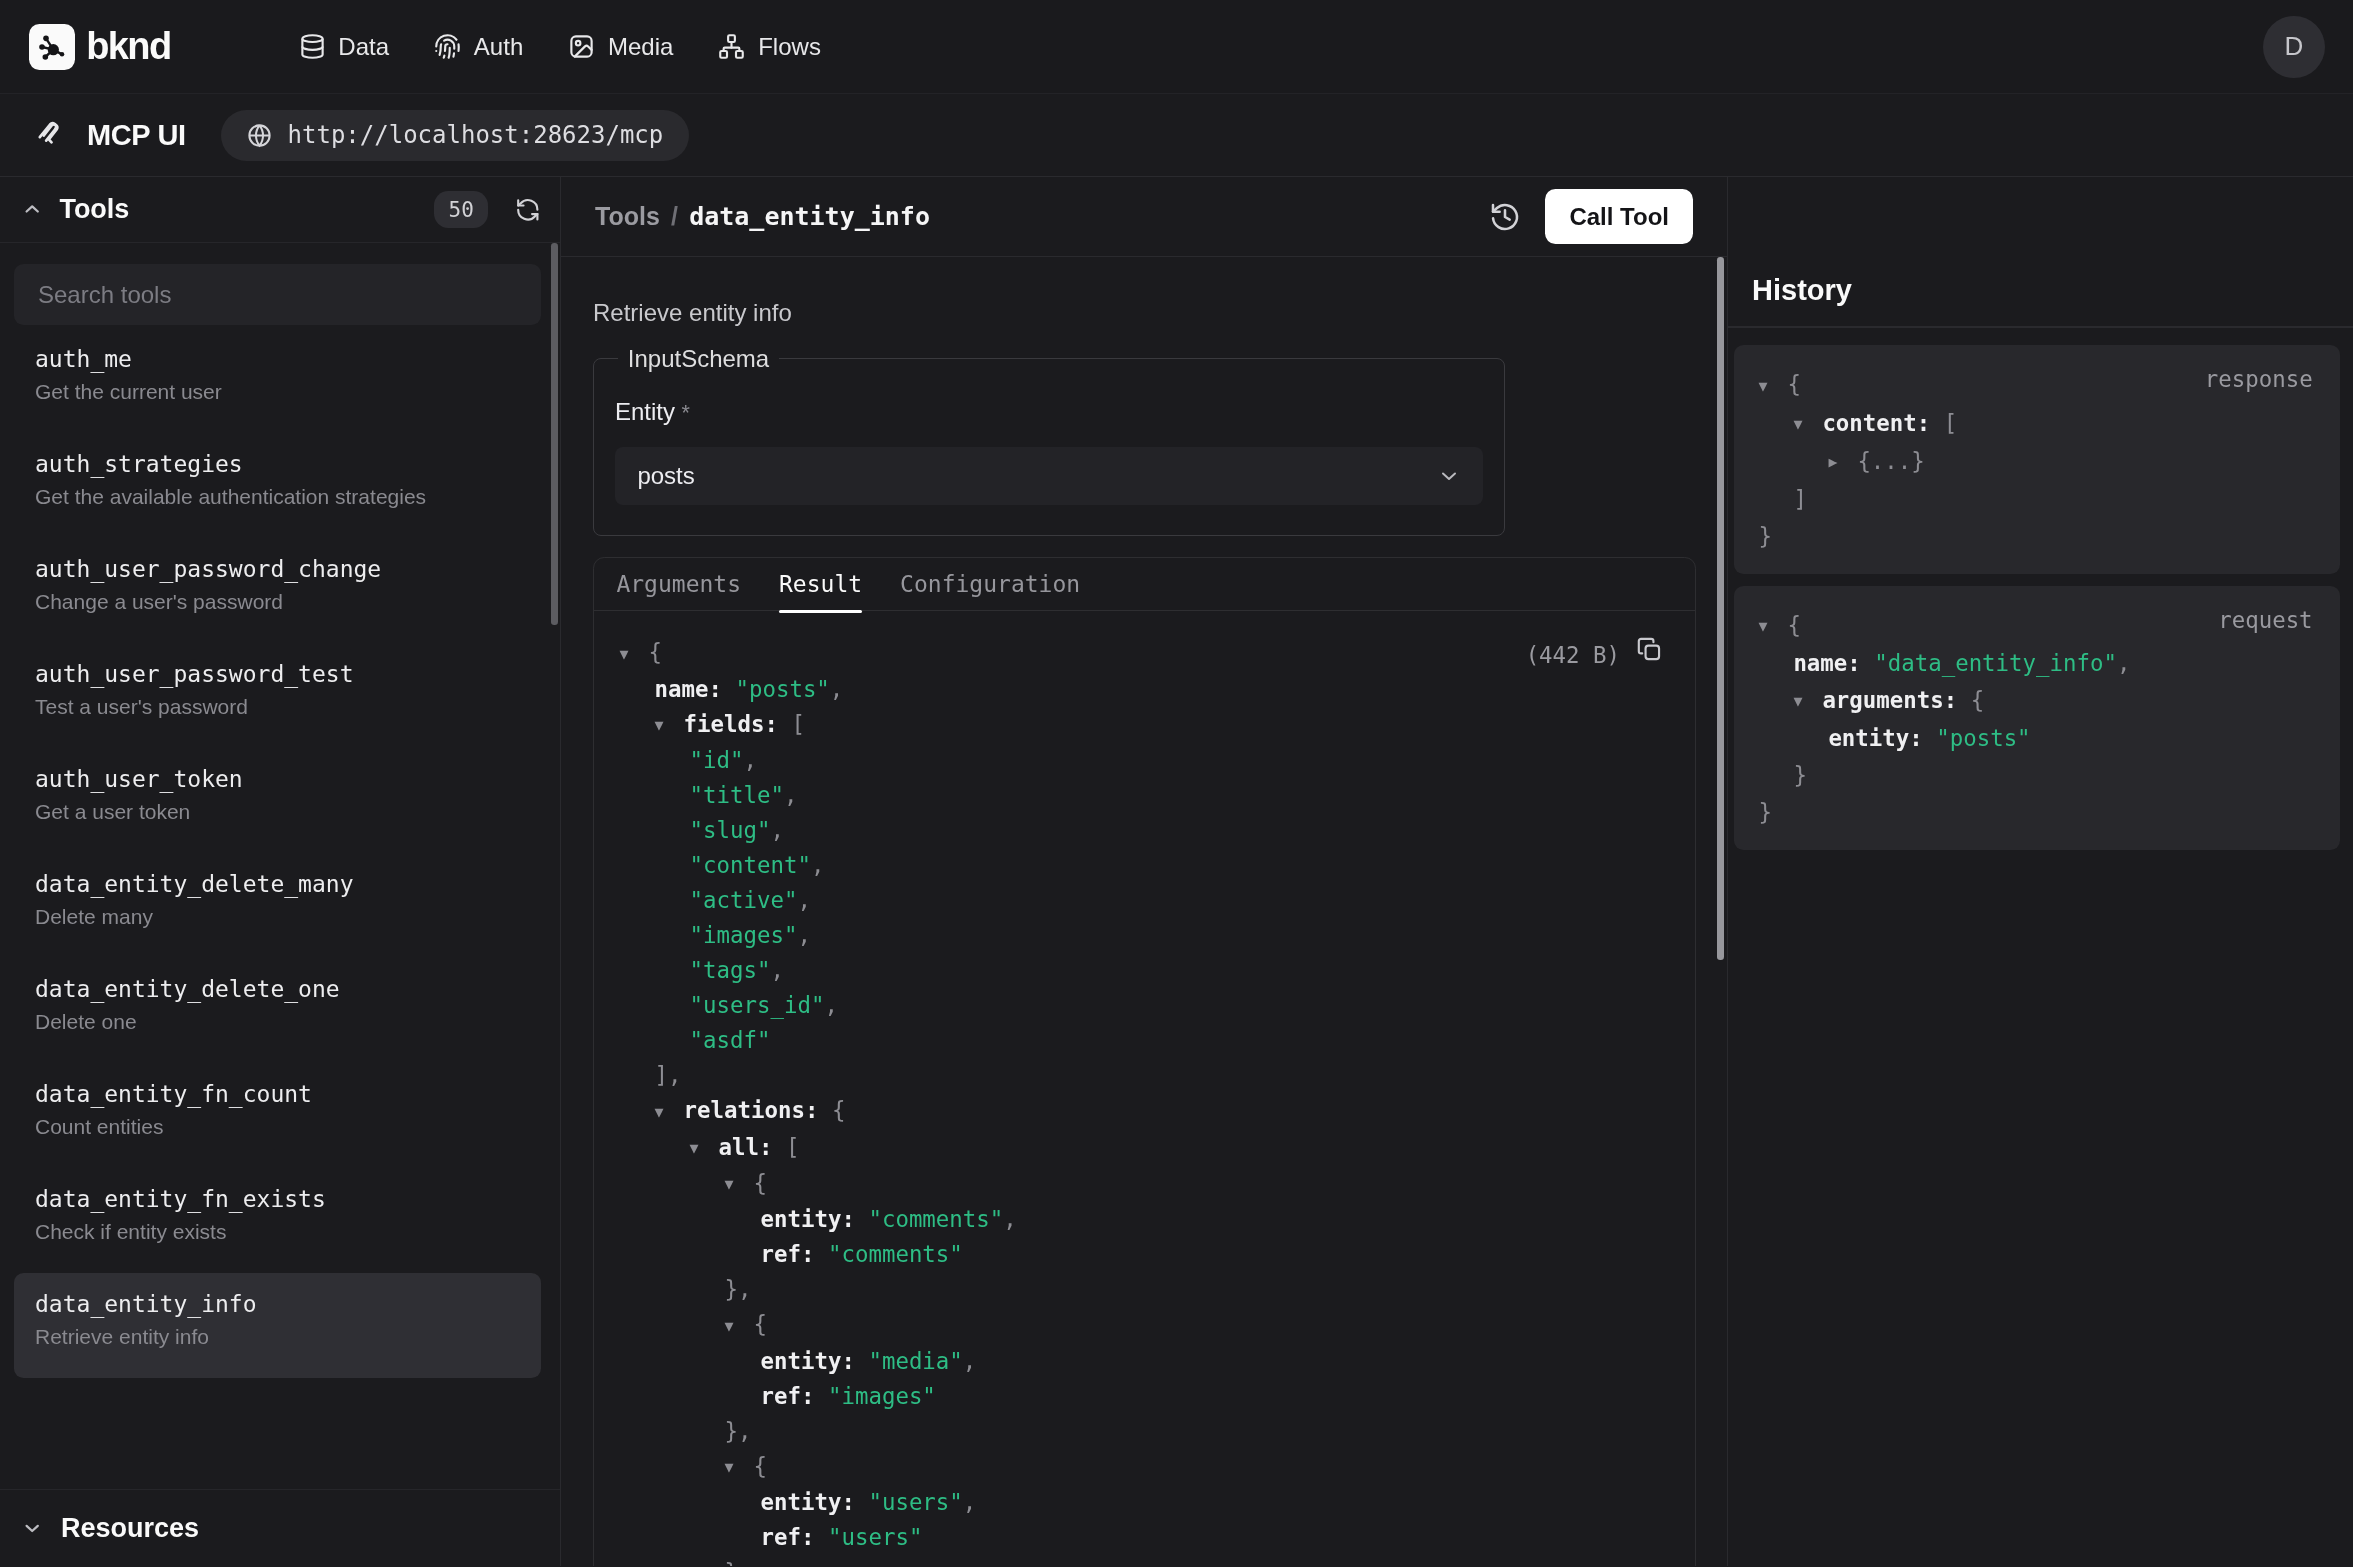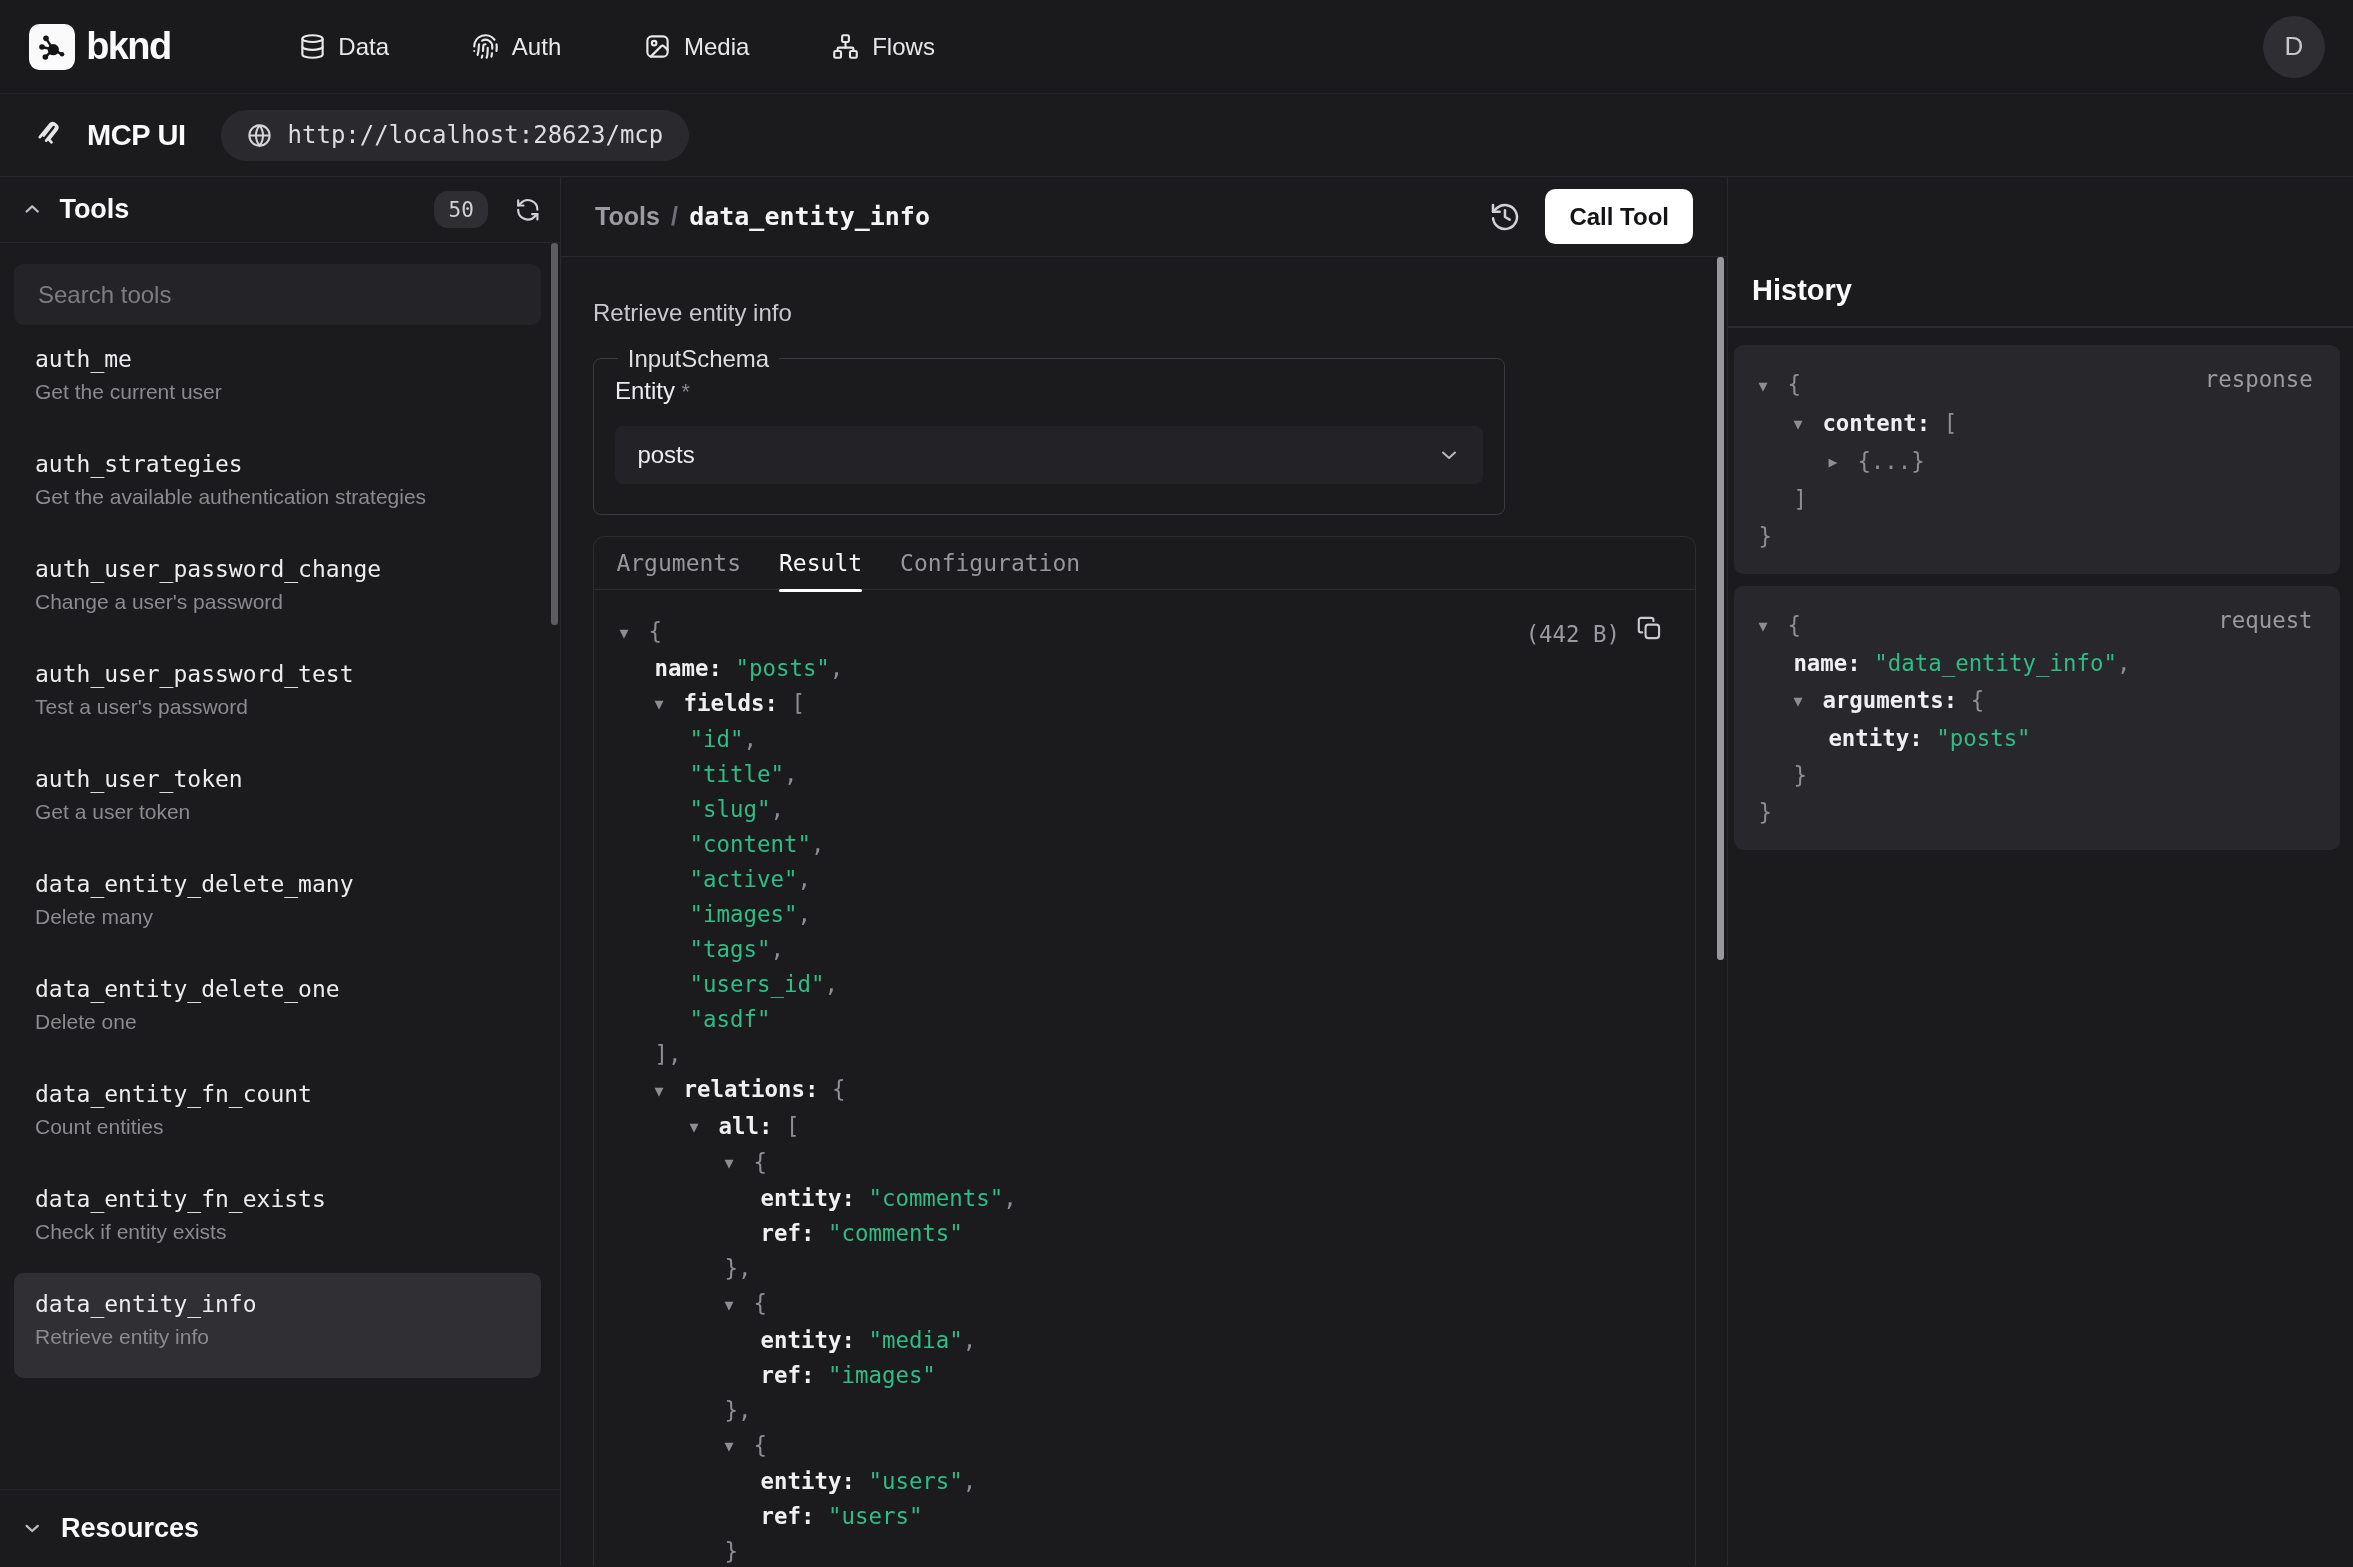--- a/index.html
+++ b/index.html
@@ -16,21 +16,21 @@
   .topnav {
     height:94px; display:flex; align-items:center; padding:0 29px;
     background:#1a1a1d; border-bottom:1.6px solid #232327;
   }
   .brand { display:flex; align-items:center; gap:11.2px; cursor:pointer; }
   .brand-mark {
     width:46px; height:46px; background:#fafafa; border-radius:10.4px;
     display:flex; align-items:center; justify-content:center;
   }
   .brand-name { font-size:38px; font-weight:bold; letter-spacing:-1.6px; color:#fafafa; }
-  #nav-menu { display:flex; align-items:flex-end; gap:83px; margin-left:128px; }
+  #nav-menu { display:flex; align-items:flex-end; gap:45px; margin-left:128px; }
   .nav-item { display:flex; align-items:center; gap:12.8px; color:#e8e8ea; font-size:24px; cursor:pointer; }
   .nav-item .nav-ic { color:#e8e8ea; }
   .avatar {
     margin-left:auto; width:62px; height:62px; border-radius:50%;
     background:#2e2e33; color:#c6c6cb; font-size:26px;
     display:flex; align-items:center; justify-content:center;
   }
 
   
   .mcpbar {
@@ -99,21 +99,21 @@
     font-family:"Liberation Sans", sans-serif;
   }
   .main-body { position:relative; flex:1; padding:42px 34px 0 32px; overflow:hidden; }
   .main-thumb { position:absolute; right:3.2px; top:0; width:6.4px; height:703px; border-radius:3.2px; background:#97979c; }
   .tool-desc-line { font-size:24px; color:#c9c9cd; }
   fieldset.schema {
     margin-top:17.6px; border:1.6px solid #3a3a3e; border-radius:8px;
     padding:4.8px 21px 30px 21px; width:912px;
   }
   fieldset.schema legend { font-size:24px; color:#dededf; padding:0 9.6px; margin-left:3.2px; }
-  .field-label { display:block; font-size:24px; color:#ececf0; }
+  .field-label { display:block; margin-top:21px; font-size:24px; color:#ececf0; }
   .req-mark { color:#8a8a90; font-size:21.6px; margin-left:6.4px; }
   .select-box {
     margin-top:21px; height:58px; background:#232327; border-radius:8px;
     display:flex; align-items:center; padding:0 22.4px; cursor:pointer;
   }
   .select-value { font-size:24px; color:#ececf0; }
   .select-box .chev { margin-left:auto; color:#b9b9be; }
 
   .tabs-card {
     margin-top:21px; width:1103px; height:1119px;

